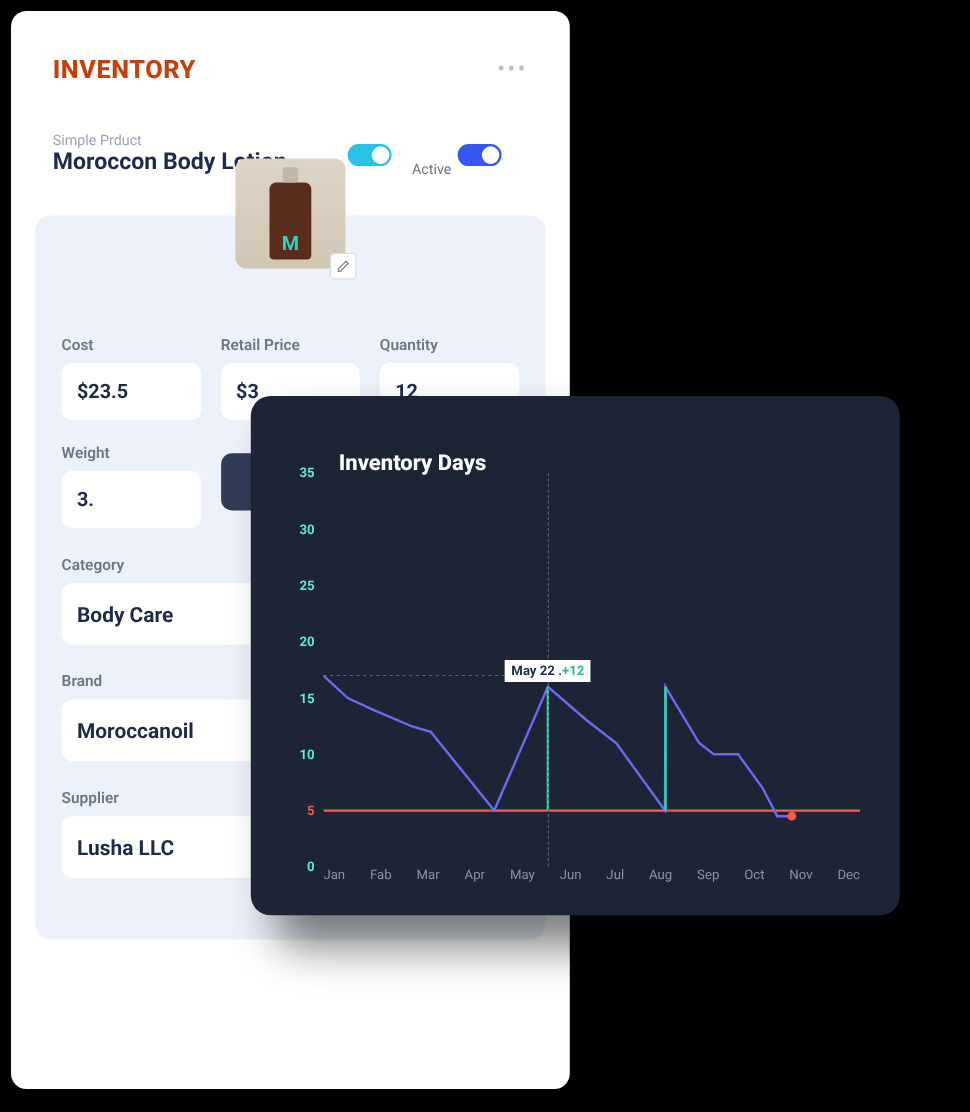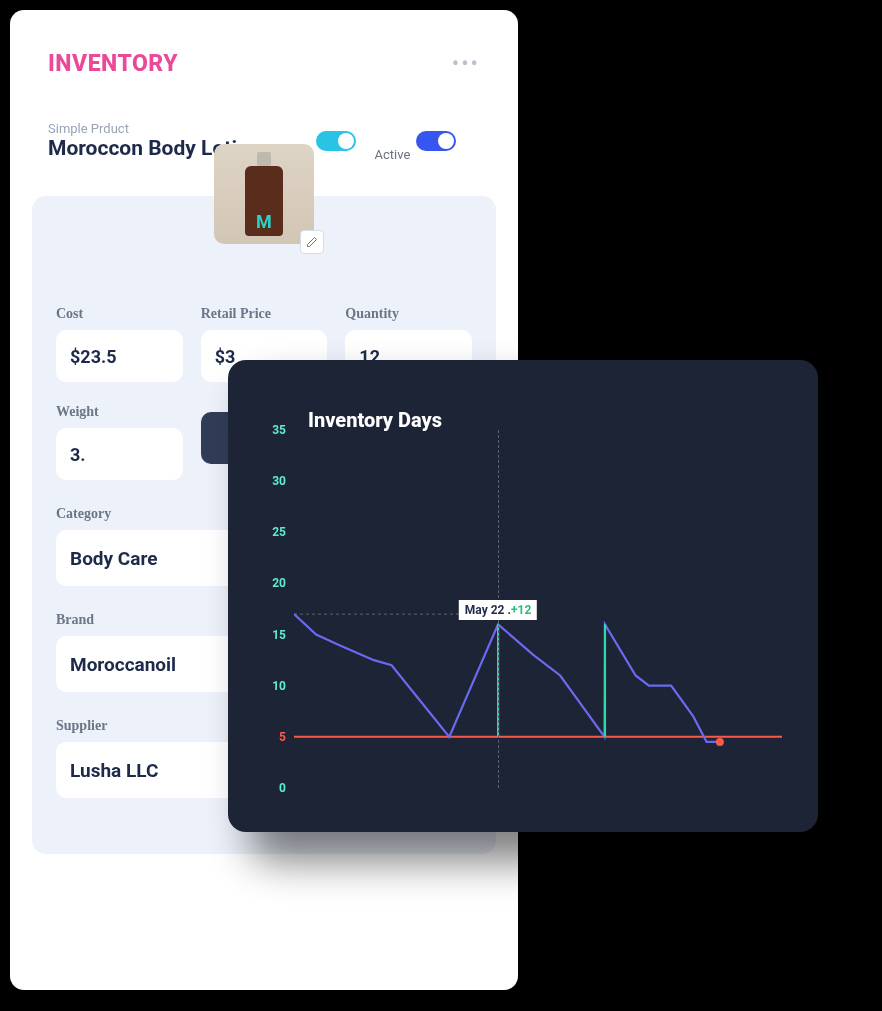--- a/index.html
+++ b/index.html
@@ -24,21 +24,21 @@
   .card-header {
     display: flex;
     justify-content: space-between;
     align-items: center;
     padding: 0 16px 0 16px;
     margin-bottom: 42px;
   }
   .card-title {
     font-size: 23px;
     font-weight: 800;
-    color: #ec4899;
+    color: #c2410c;
     letter-spacing: 0.5px;
   }
   .more-dots {
     color: #b9c1cf;
     font-size: 22px;
     letter-spacing: 2px;
     cursor: pointer;
   }
   .product-row {
     display: flex;
@@ -149,21 +149,20 @@
     display: grid;
     grid-template-columns: repeat(3, 1fr);
     gap: 22px 18px;
     margin-bottom: 26px;
   }
   .field-label {
     font-size: 14px;
     color: #6b7687;
     font-weight: 600;
     margin-bottom: 8px;
-    font-family: Liberation Serif, serif;
   }
   .field-input {
     background: #fff;
     border-radius: 10px;
     height: 52px;
     display: flex;
     align-items: center;
     justify-content: space-between;
     padding: 0 14px;
     font-size: 18px;
@@ -376,20 +375,34 @@
     <div class="y-axis" id="y-axis">
         <div class="y-tick" style="top: 358px;">0</div>
         <div class="y-tick red" style="top: 306.857px;">5</div>
         <div class="y-tick" style="top: 255.714px;">10</div>
         <div class="y-tick" style="top: 204.571px;">15</div>
         <div class="y-tick" style="top: 153.429px;">20</div>
         <div class="y-tick" style="top: 102.286px;">25</div>
         <div class="y-tick" style="top: 51.1429px;">30</div>
         <div class="y-tick" style="top: 0px;">35</div>
       </div>
+    <div class="x-axis" id="x-axis">
+        <span>Jan</span>
+        <span>Fab</span>
+        <span>Mar</span>
+        <span>Apr</span>
+        <span>May</span>
+        <span>Jun</span>
+        <span>Jul</span>
+        <span>Aug</span>
+        <span>Sep</span>
+        <span>Oct</span>
+        <span>Nov</span>
+        <span>Dec</span>
+      </div>
     <div class="plot" id="plot">
         <svg width="488" height="358" style="position: absolute; left: 0px; top: 0px;">
           <line x1="0" x2="488" y1="306.8571428571429" y2="306.8571428571429" stroke="#fb5a4a" stroke-width="2"></line>
           <line x1="0" x2="204.07272727272726" y1="184.11428571428573" y2="184.11428571428573" stroke="#5a6377" stroke-width="1" stroke-dasharray="3 3"></line>
           <path d="M0 184.11428571428573 L22.181818181818183 204.57142857142858 L44.36363636363637 214.79999999999998 L79.85454545454546 230.14285714285714 L97.60000000000001 235.25714285714287 L155.27272727272728 306.8571428571429 L204.07272727272726 194.34285714285716 L239.5636363636364 225.0285714285714 L266.1818181818182 245.4857142857143 L310.54545454545456 306.8571428571429 L310.98909090909086 194.34285714285716 L341.6 245.4857142857143 L354.90909090909093 255.71428571428572 L377.09090909090907 255.71428571428572 L399.2727272727273 286.4 L412.5818181818182 311.9714285714286 L425.8909090909091 311.9714285714286 " fill="none" stroke="#6a6af0" stroke-width="2.2"></path>
           <line x1="204.07272727272726" x2="204.07272727272726" y1="306.8571428571429" y2="194.34285714285716" stroke="#2fd8a9" stroke-width="2.2"></line>
           <line x1="310.98909090909086" x2="310.98909090909086" y1="306.8571428571429" y2="194.34285714285716" stroke="#2fd8a9" stroke-width="2.2"></line>
           <circle cx="425.8909090909091" cy="311.9714285714286" r="4" fill="#fb5a4a"></circle>
         </svg>
         <div class="marker-line" style="left: 204.073px;"></div>

